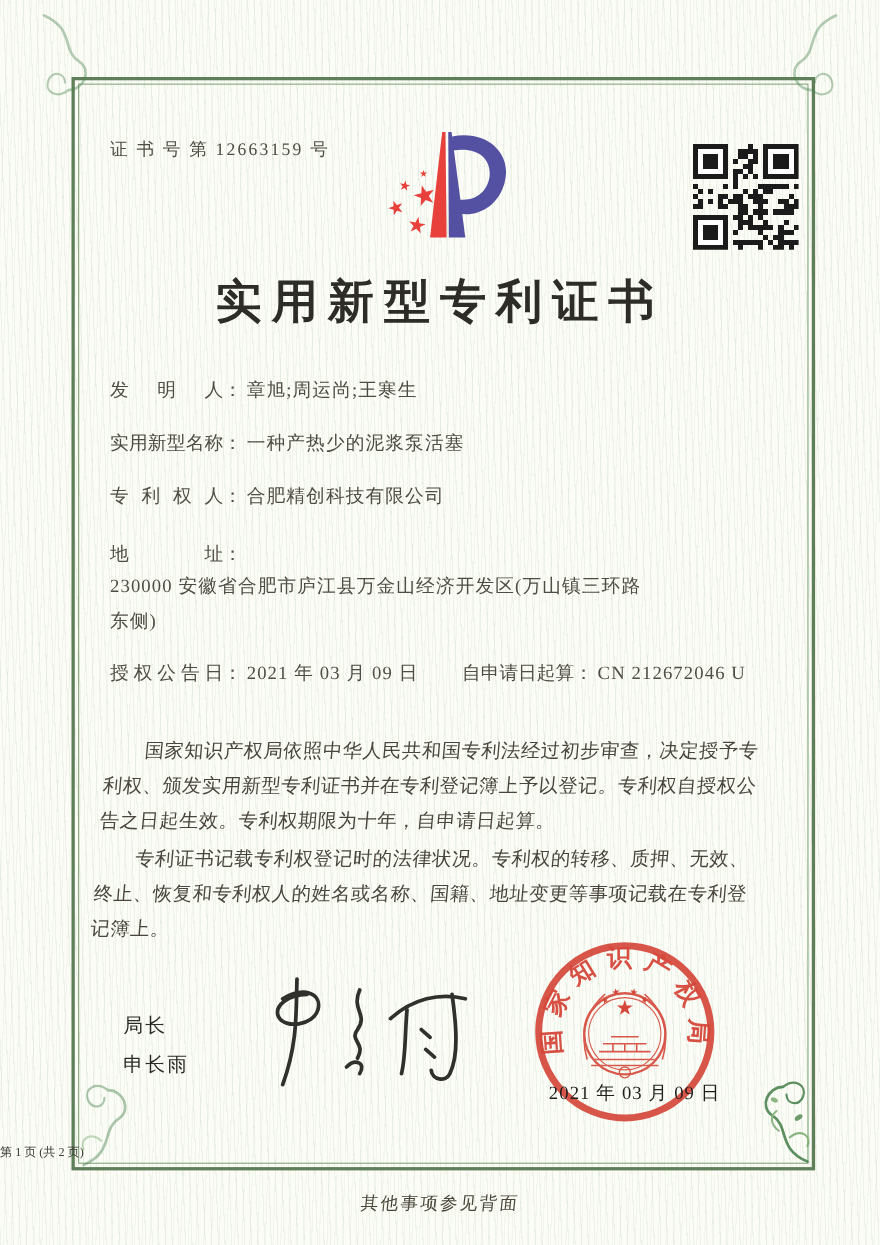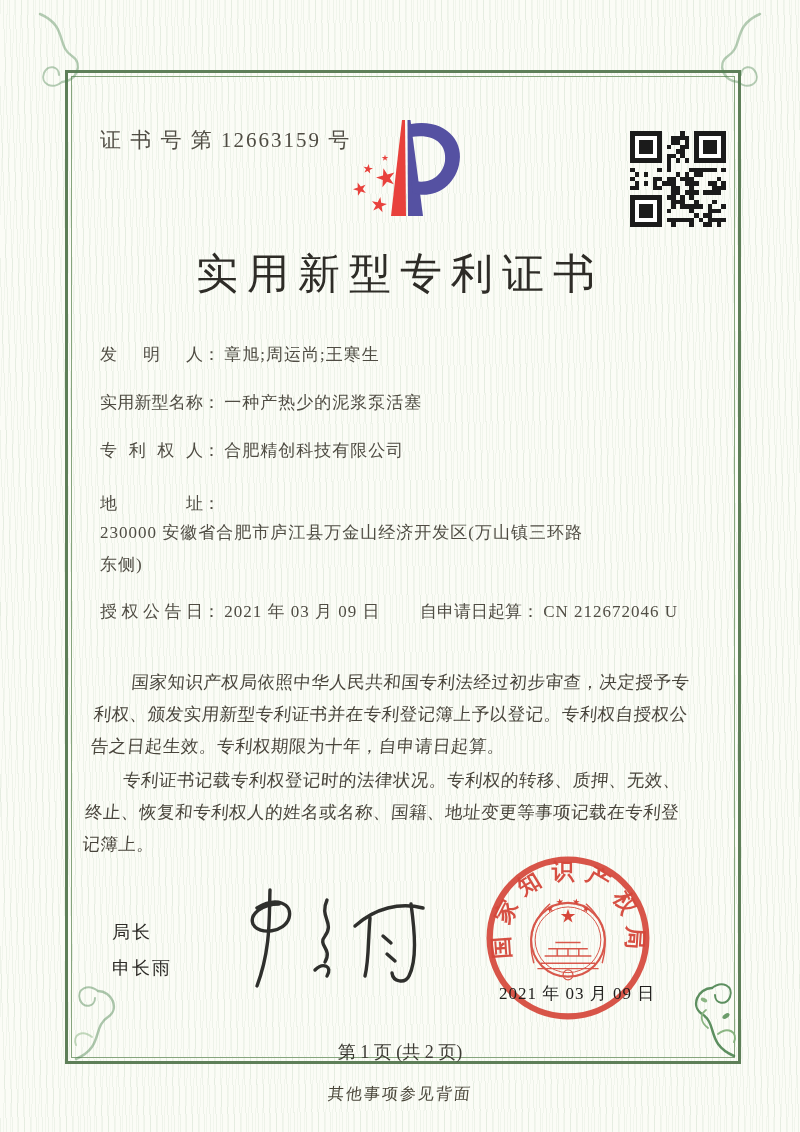--- a/index.html
+++ b/index.html
@@ -6,44 +6,44 @@
   body{width:800px;height:1132px;font-family:"Liberation Serif","DejaVu Serif",serif;}
   .page{position:relative;width:800px;height:1132px;overflow:hidden;
     background:
       repeating-linear-gradient(88deg, rgba(120,160,118,0.10) 0 1px, transparent 1px 6px),
       repeating-linear-gradient(92deg, rgba(120,160,118,0.07) 0 1px, transparent 1px 7px),
       #fbfcf6;}
   .frame{position:absolute;left:65px;top:70px;width:676px;height:994px;
     border:3px solid #5e7f58;box-sizing:border-box;}
   .frame-inner{position:absolute;left:3px;top:3px;right:3px;bottom:3px;
     border:1px solid #86a57d;}
-  .cert-no{position:absolute;left:100px;top:126px;font-size:21px;color:#4f4c43;letter-spacing:2px;}
+  .cert-no{position:absolute;left:100px;top:126px;font-size:16px;color:#4f4c43;letter-spacing:2px;}
   .logo{position:absolute;left:335px;top:116px;width:135px;height:112px;}
   .qr{position:absolute;left:630px;top:131px;width:96px;height:96px;}
   .title{position:absolute;left:0;top:246px;width:800px;text-align:center;margin:0;
-    font-size:42px;font-weight:400;color:#2e2c27;letter-spacing:9px;}
+    font-size:42px;font-weight:700;color:#2e2c27;letter-spacing:9px;}
   .fields{position:absolute;left:100px;top:346px;width:610px;font-size:17px;color:#504d44;}
   .frow{margin-bottom:30px;line-height:18px;position:relative;}
   .flabel{display:inline-block;width:103px;text-align:justify;text-align-last:justify;vertical-align:top;color:#4f4c43;}
   .fcolon{vertical-align:top;color:#4f4c43;}
   .fvalue{display:inline-block;vertical-align:top;letter-spacing:1px;color:#4f4c43;}
   .frow.addr{line-height:27px;margin-bottom:22px;}
   .frow.addr .flabel,.frow.addr .fcolon{line-height:27px;}
   .frow.addr .fvalue{width:498px;line-height:32px;}
   .grant2{position:absolute;left:320px;top:0;white-space:nowrap;}
   .bodytext{position:absolute;left:98px;top:666px;width:606px;font-size:17.5px;
     line-height:32px;color:#49453c;transform:skewX(-5deg);transform-origin:50% 0;}
   .bodytext p{margin:0 0 2px 0;text-indent:2em;letter-spacing:0.5px;}
   .sig-title{position:absolute;left:112px;top:920px;font-size:18px;color:#2d2b27;letter-spacing:2px;font-family:Liberation Sans, sans-serif;}
   .sig-name{position:absolute;left:112px;top:956px;font-size:18px;color:#2d2b27;letter-spacing:2px;font-family:Liberation Mono, monospace;}
   .signature{position:absolute;left:215px;top:878px;width:220px;height:115px;}
   .seal{position:absolute;left:478px;top:848px;width:180px;height:180px;}
   .seal-date{position:absolute;left:487px;top:982px;width:180px;text-align:center;
     font-size:17px;color:#1f1e1c;letter-spacing:1px;}
-  .page-no{position:absolute;left:0;top:1040px;width:800px;text-align:center;font-size:18px;color:#3c3a33;}
+  .page-no{position:absolute;left:0;top:1040px;width:800px;font-size:11px;color:#3c3a33;}
   .back-note{position:absolute;left:0;top:1084px;width:800px;text-align:center;font-size:16px;
     color:#494539;transform:skewX(-6deg);letter-spacing:2px;}
   .flourish{position:absolute;}
 </style>
 </head>
 <body>
 
 <div class="page">
 
   <div class="frame">

